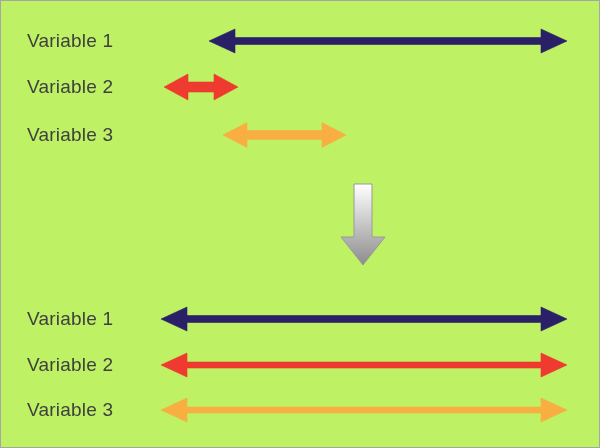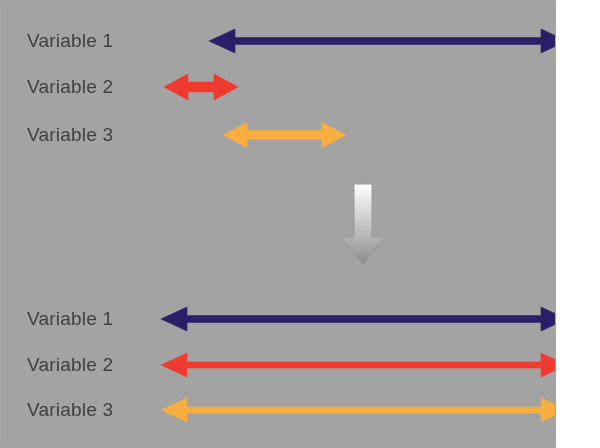--- a/index.html
+++ b/index.html
@@ -6,23 +6,23 @@
   html, body {
     margin: 0;
     padding: 0;
     background: #ffffff;
   }
   body {
     font-family: "Liberation Sans", sans-serif;
   }
   #canvas {
     position: relative;
-    width: 556px;
+    width: 600px;
     height: 448px;
-    background: #a3a3a3;
+    background: #bef264;
     border: 1px solid #a6a6a6;
     box-sizing: border-box;
     overflow: hidden;
   }
   .svg-layer {
     position: absolute;
     left: 0;
     top: 0;
     width: 600px;
     height: 448px;

